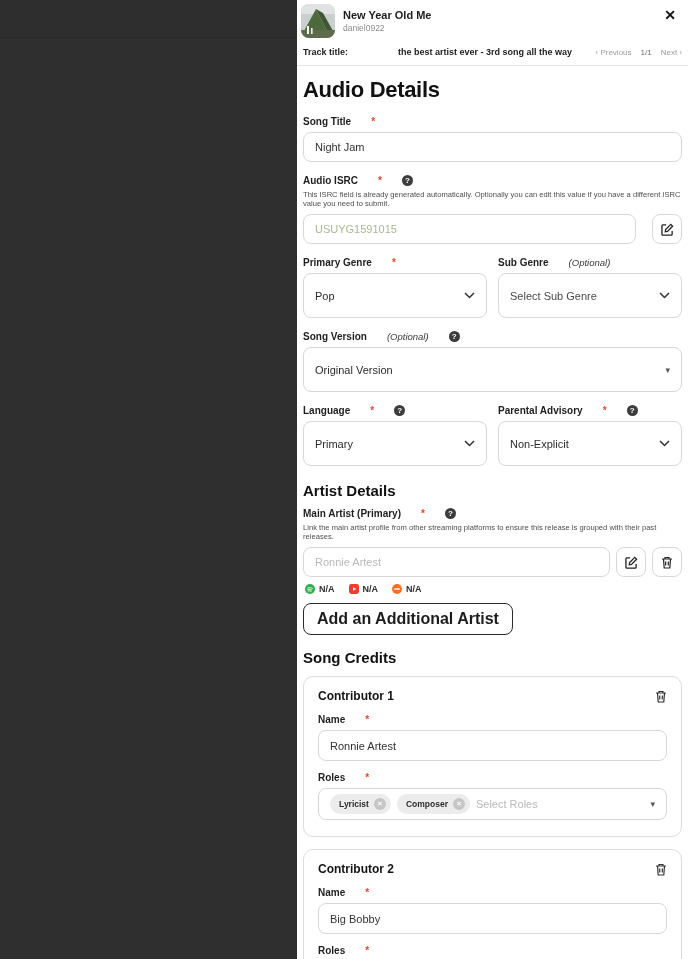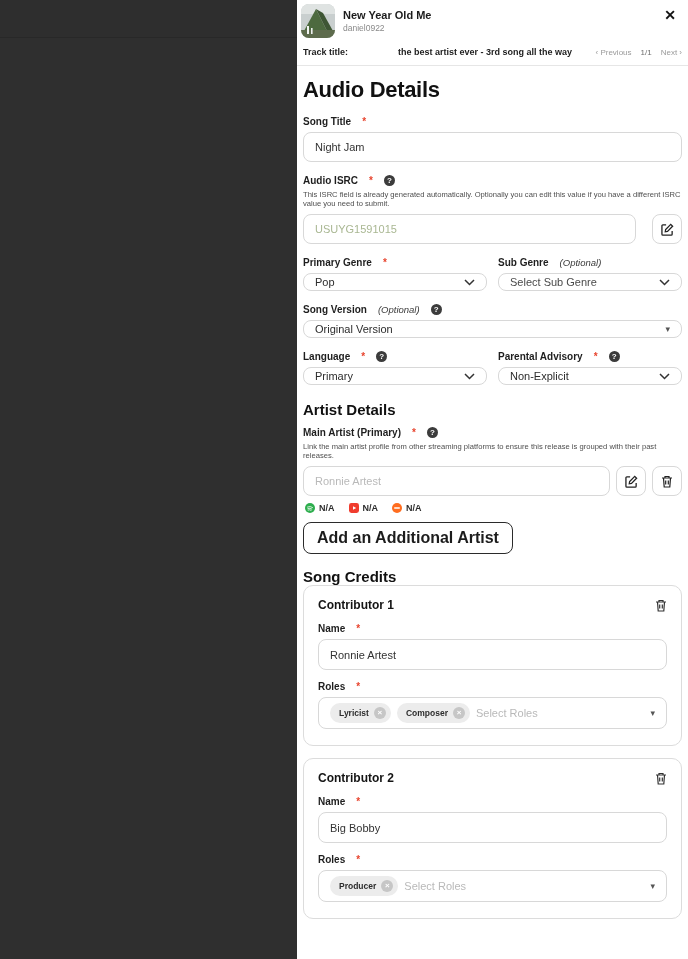--- a/index.html
+++ b/index.html
@@ -25,51 +25,51 @@
   .trackbar-left .tt-val { margin-left:3px;padding-left:47px; }
   .pager { margin-left:auto; display:flex; align-items:center; gap:9px; font-size:8px; color:#9a9a9a; }
   .pager .page { color:#6e6e6e; }
   .pager span { cursor:default; }
 
   .content { padding:0 6px; }
 
   h1.page-title { font-size:22px; font-weight:bold; color:#111; margin:11px 0 2px 0; letter-spacing:-0.3px; }
   h2.section-title { font-size:15px; font-weight:bold; color:#111; }
 
-  .lbl-row { display:flex; align-items:flex-start; gap:11px; margin-top:13px; margin-bottom:5px; }
+  .lbl-row { display:flex; align-items:flex-start; gap:20px; margin-top:13px; margin-bottom:5px; }
   .lbl { font-size:10px; font-weight:bold; color:#1e1e1e; }
   .req { color:#e8442e; font-size:10px; font-weight:bold; }
   .opt { font-size:9.5px; font-style:italic; color:#3a3a3a; }
   .help-ic { width:11px; height:11px; border-radius:50%; background:#3c3c3c; color:#fff; font-size:8px; font-weight:bold;
              display:inline-flex; align-items:center; justify-content:center; line-height:1; }
   .helper { font-size:7.6px; color:#4e4e4e; margin:-1px 0 6px 0; }
 
   .tinput { width:100%; height:30px; border:1px solid #d8d8d8; border-radius:8px; padding:0 11px; font-size:11px; color:#333;
             font-family:"Liberation Sans", sans-serif; background:#fff; outline:none; }
   .tinput::placeholder { color:#b9b9b9; }
   .tinput.isrc { color:#a9b792; }
 
   .row { display:flex; gap:11px; }
   .col { flex:1; min-width:0; }
 
-  .selectbox { height:18px; border:1px solid #d8d8d8; border-radius:8px; display:flex; align-items:center;
+  .selectbox { height:45px; border:1px solid #d8d8d8; border-radius:8px; display:flex; align-items:center;
                justify-content:space-between; padding:0 11px; font-size:11px; color:#2c2c2c; cursor:pointer; background:#fff; }
   .selectbox .ph { color:#4a4a4a; }
   .caret-sm { font-size:9px; color:#555; }
 
   .iconbtn { width:30px; height:30px; border:1px solid #d8d8d8; border-radius:8px; background:#fff; display:flex;
              align-items:center; justify-content:center; cursor:pointer; flex:0 0 auto; }
 
   .platforms { display:flex; align-items:center; gap:14px; margin:7px 0 9px 2px; }
   .plat { display:flex; align-items:center; gap:4px; font-size:9px; font-weight:bold; color:#2e2e2e;text-align:center; }
 
   .btn-outline { display:inline-block; background:#fff; border:1.5px solid #2b2b2b; border-radius:8px; padding:6px 13px;
                  font-size:16px; font-weight:bold; color:#1c1c1c; cursor:pointer; font-family:"Liberation Sans", sans-serif; }
 
-  .card { border:1px solid #dcdcdc; border-radius:10px; padding:12px 14px 16px 14px; margin-top:0; }
+  .card { border:1px solid #dcdcdc; border-radius:10px; padding:12px 14px 16px 14px; margin-top:10px; }
   .card-hd { display:flex; align-items:center; justify-content:space-between; }
   .card-title { font-size:12px; font-weight:bold; color:#141414; }
   .trash { background:none; border:none; cursor:pointer; padding:0; display:flex; }
 
   .roles-box { min-height:32px; border:1px solid #d8d8d8; border-radius:8px; display:flex; align-items:center;
                padding:3px 11px; gap:6px; cursor:pointer; }
   .chip { display:inline-flex; align-items:center; gap:5px; background:#ececec; border-radius:11px; padding:4px 5px 4px 9px;
           font-size:8.5px; font-weight:bold; color:#2d2d2d; }
   .chip-x { width:12px; height:12px; border-radius:50%; background:#c6c6c6; color:#fff; font-size:8px; display:inline-flex;
             align-items:center; justify-content:center; line-height:1; cursor:pointer; }

